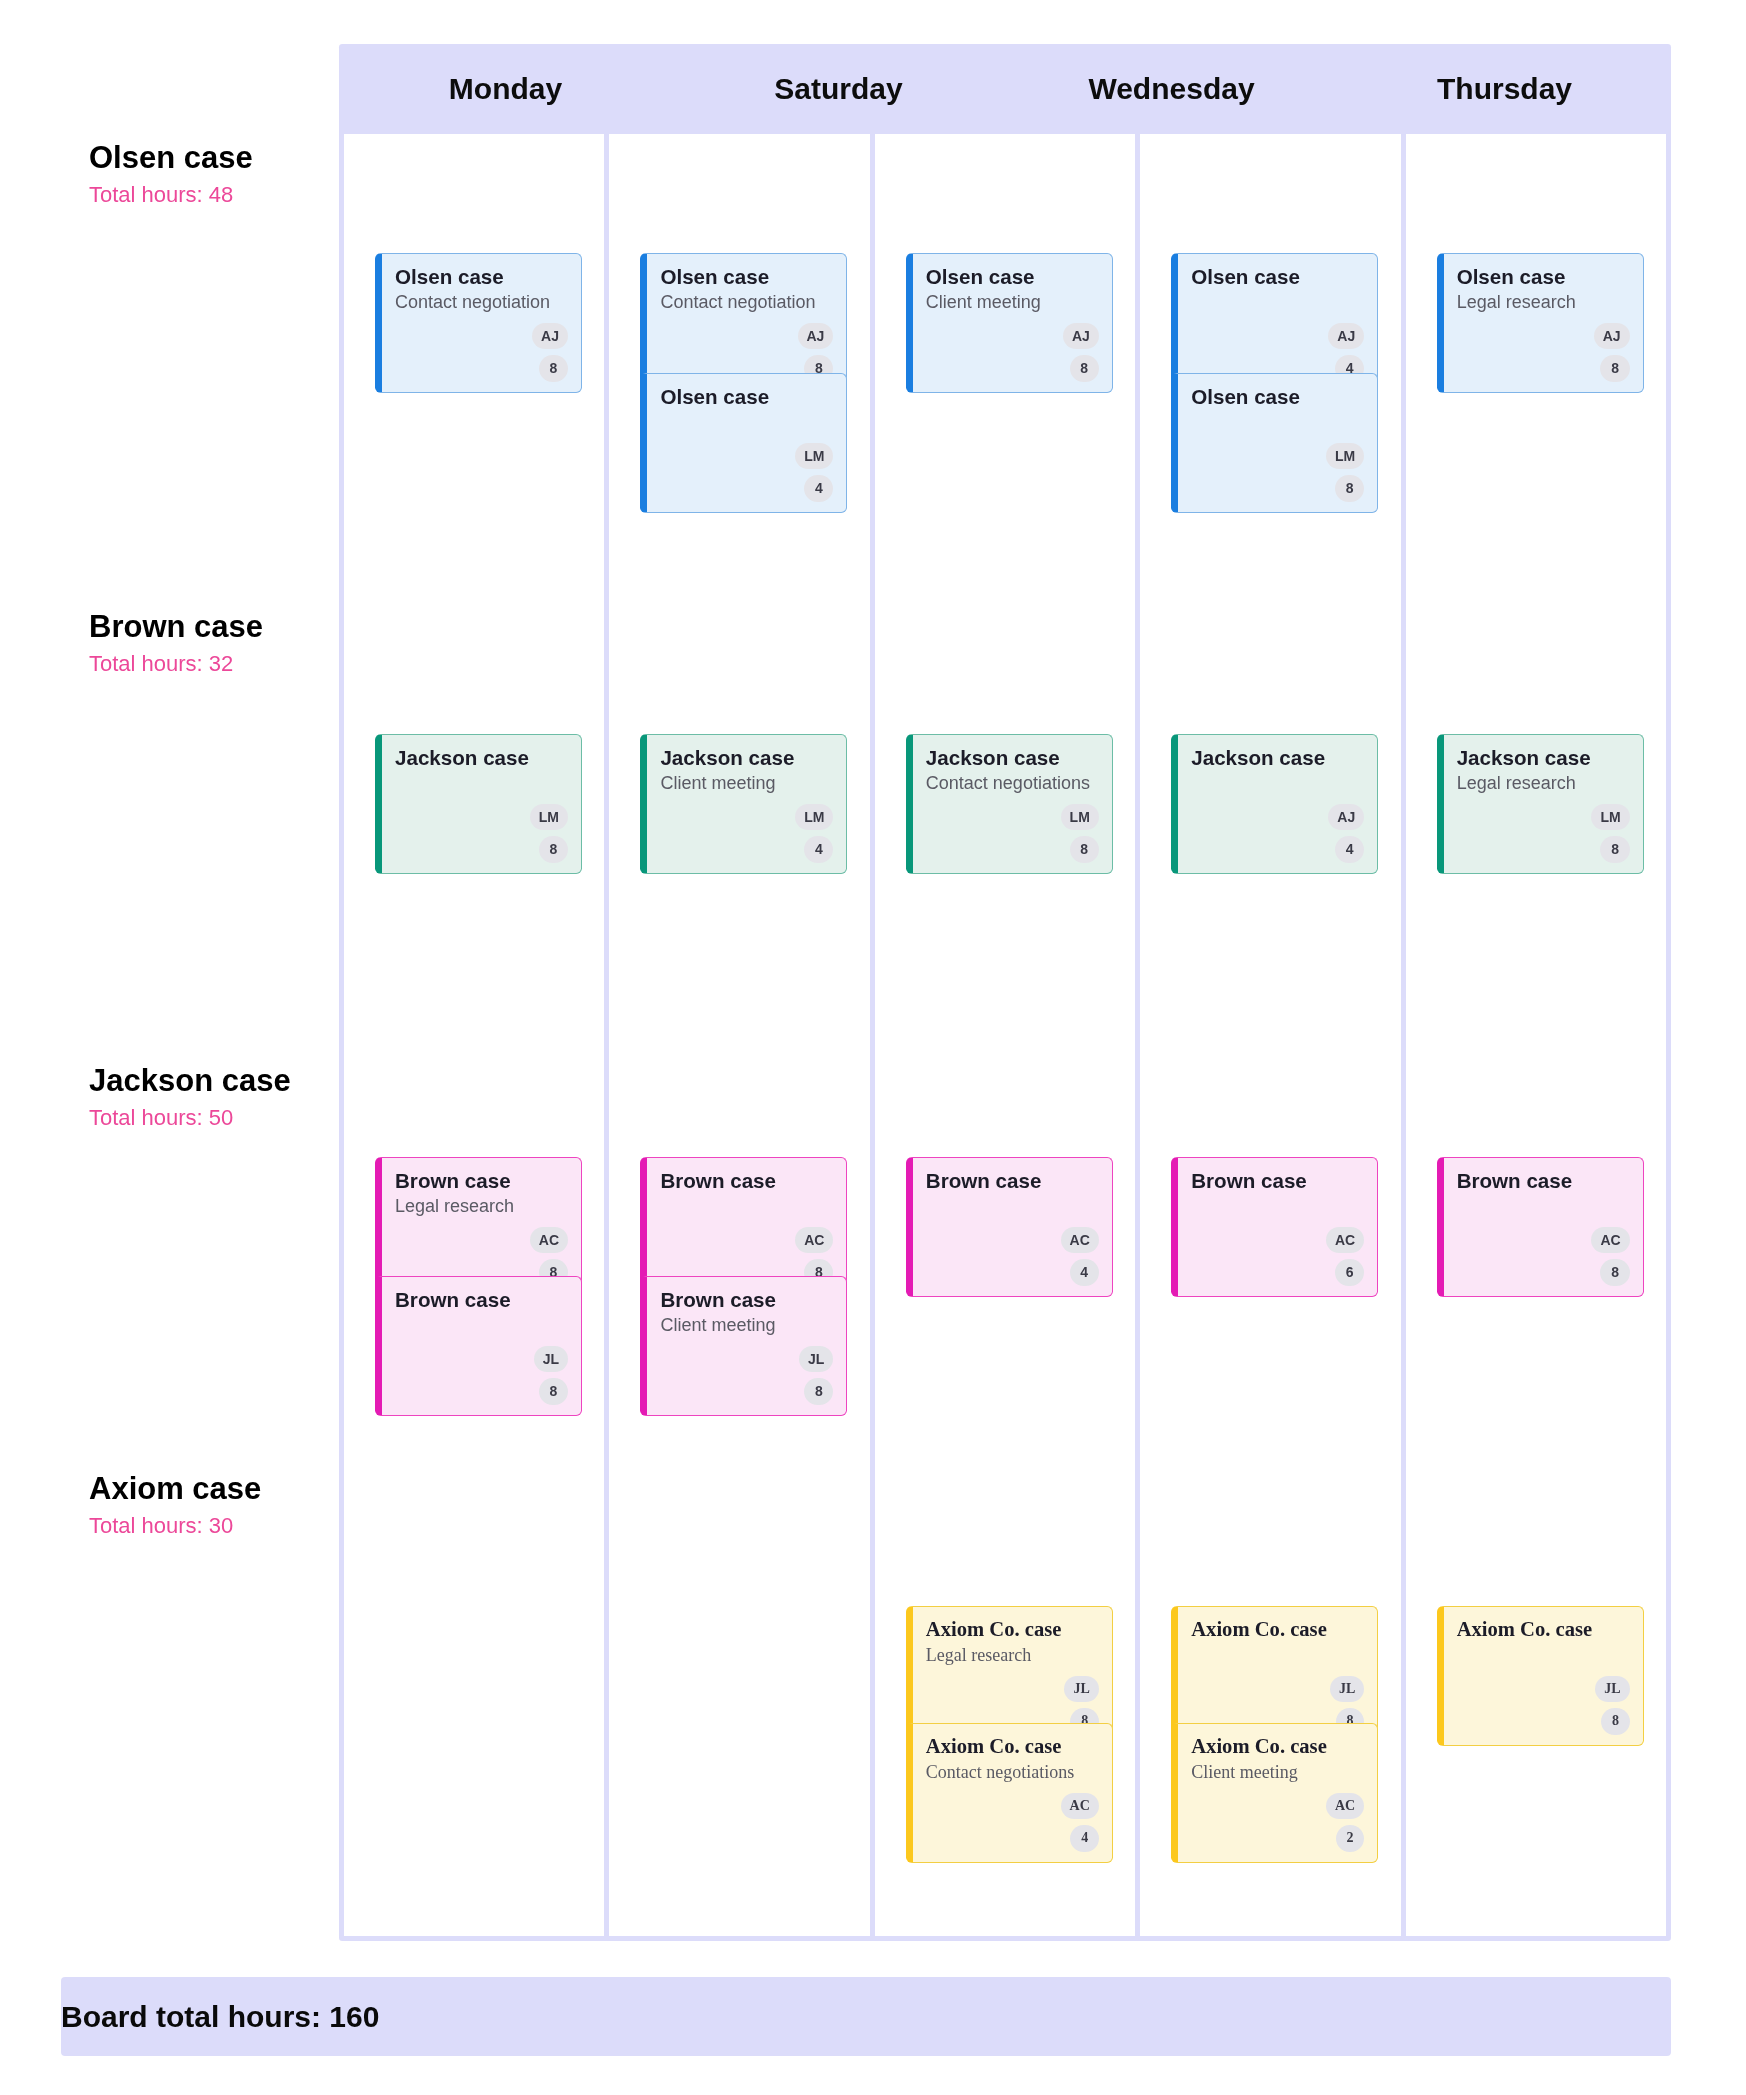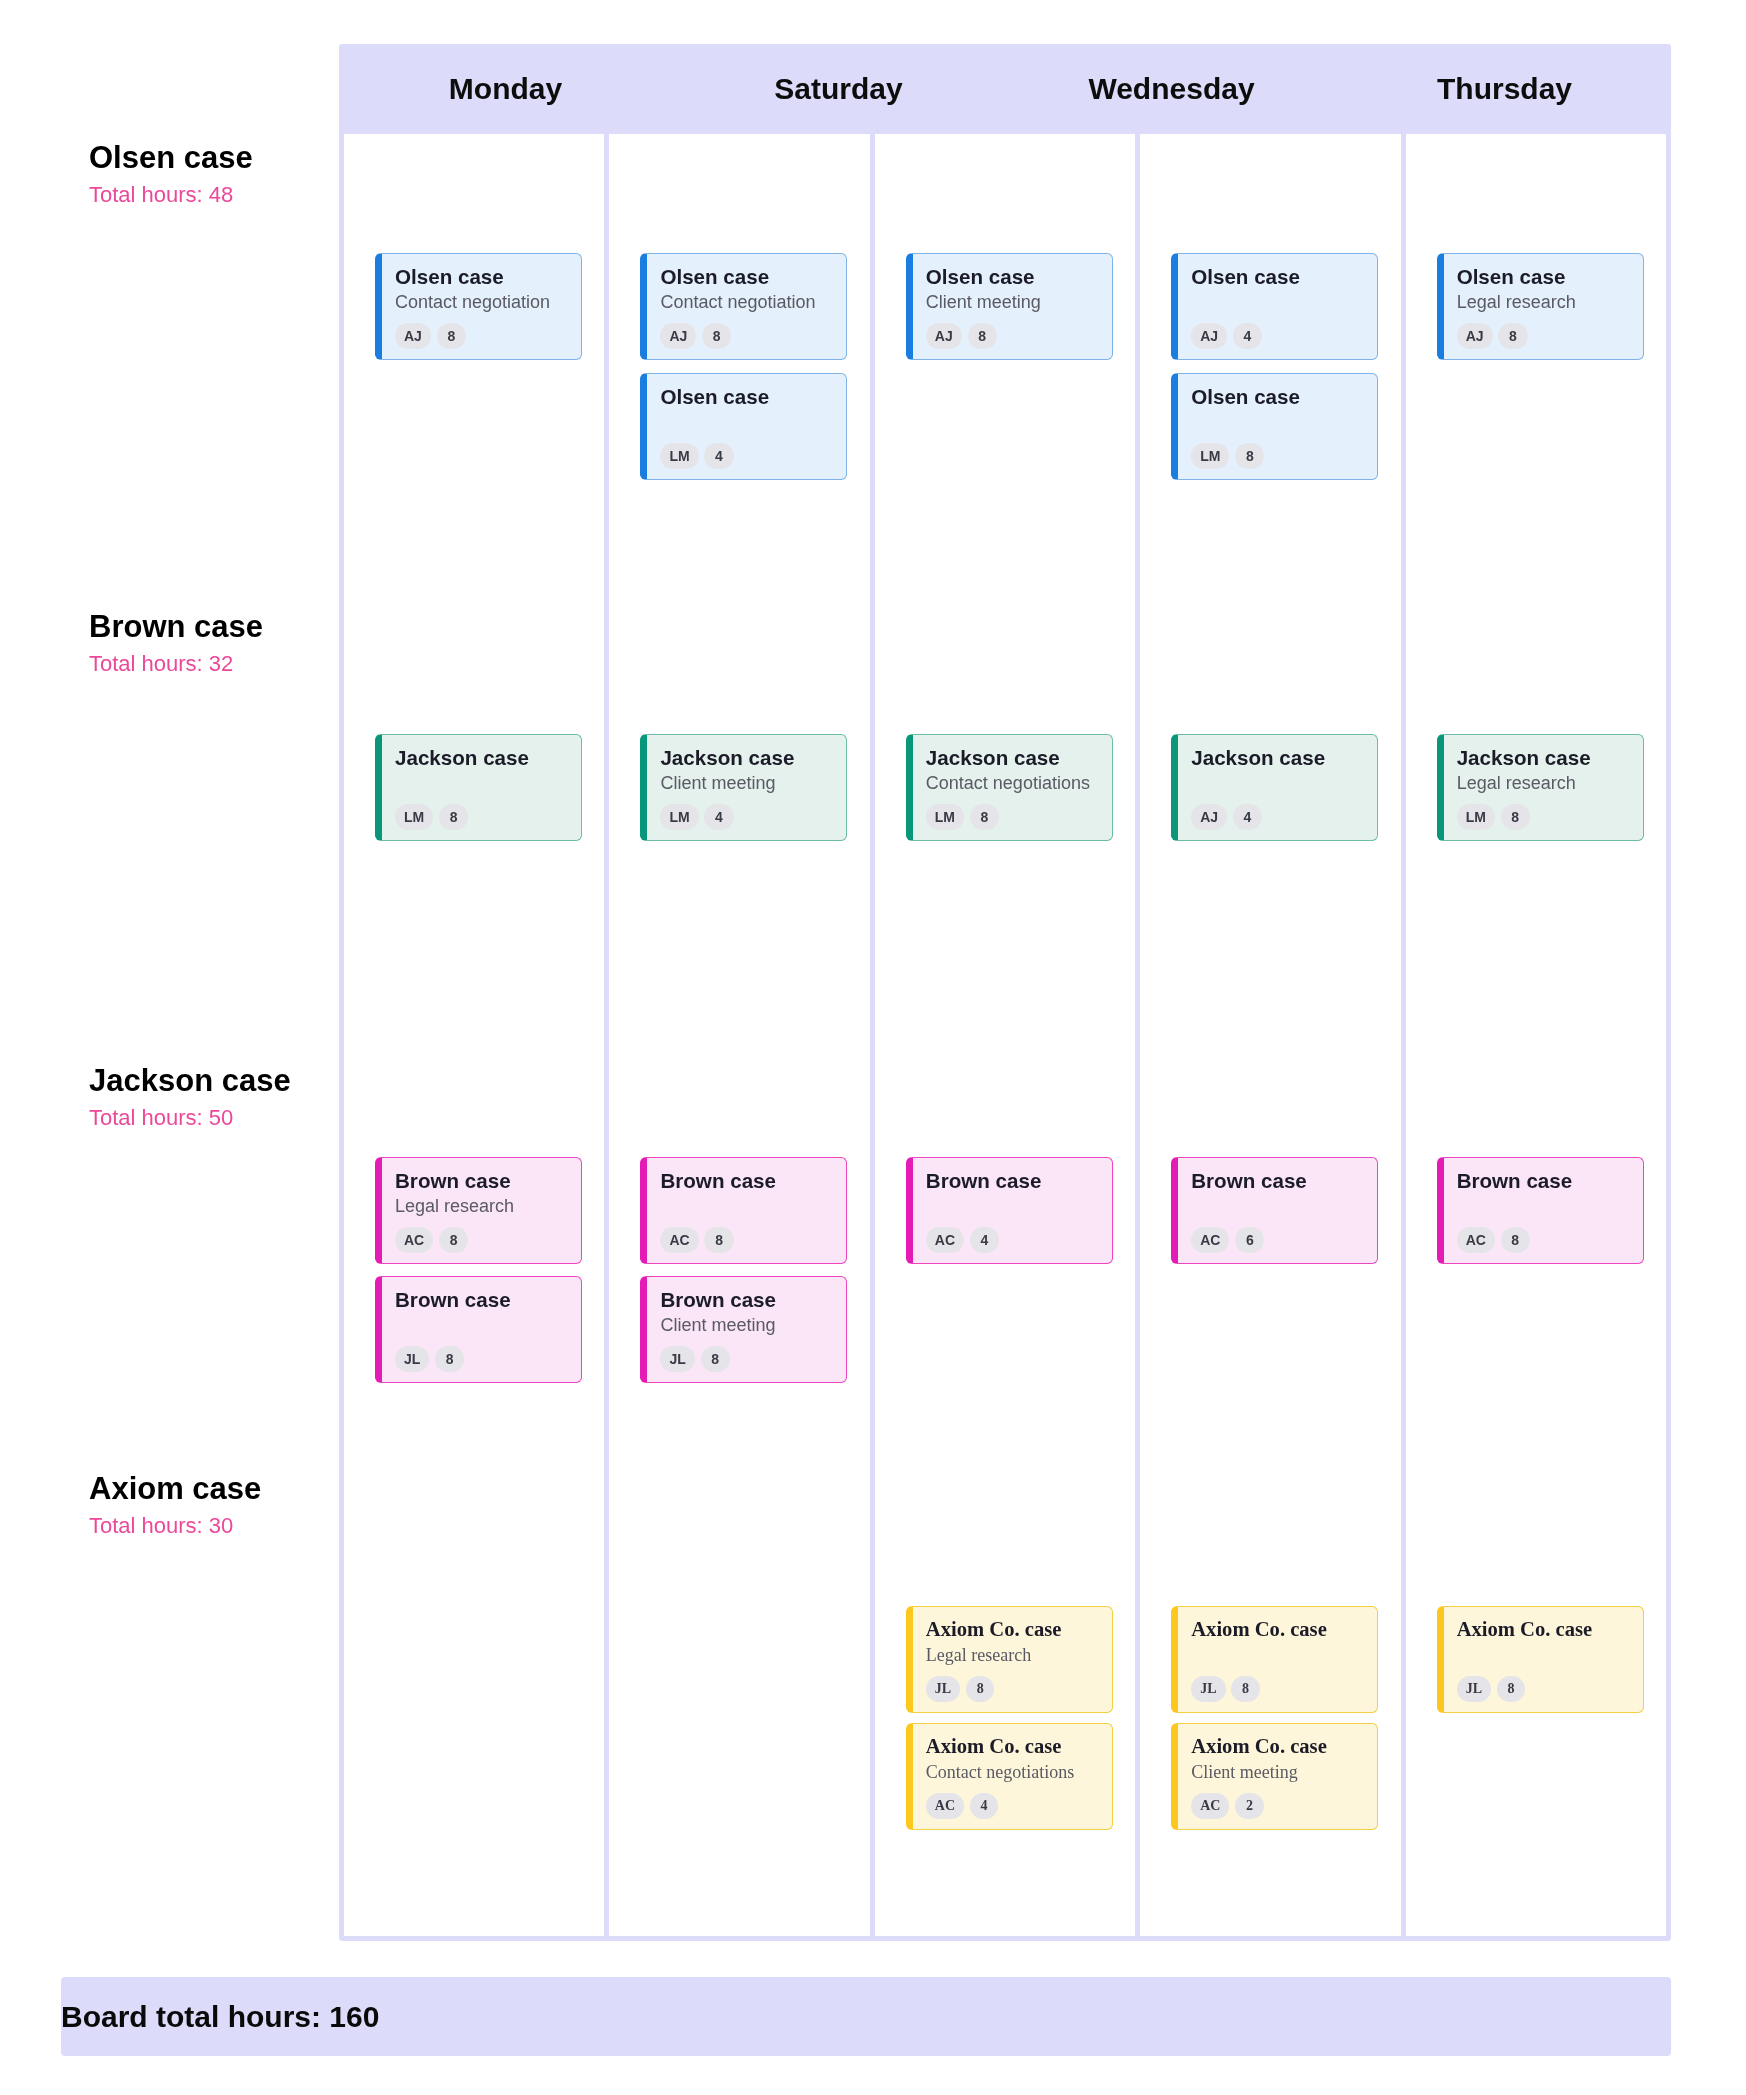--- a/index.html
+++ b/index.html
@@ -119,20 +119,21 @@
     color: #5a5a64;
     line-height: 1.2;
     margin-top: 4.1px;
     white-space: nowrap;
   }
   .card-meta {
     margin-top: 9px;
     display: flex;
     align-items: flex-end;
     gap: 5.8px;
+    flex-direction: column;
   }
   .pill {
     background: #e4e4e9;
     color: #3a3a46;
     border-radius: 822px;
     font-size: 14px;
     font-weight: bold;
     line-height: 1;
     padding: 5.8px 9px 6.6px 9px;
     display: inline-block;

